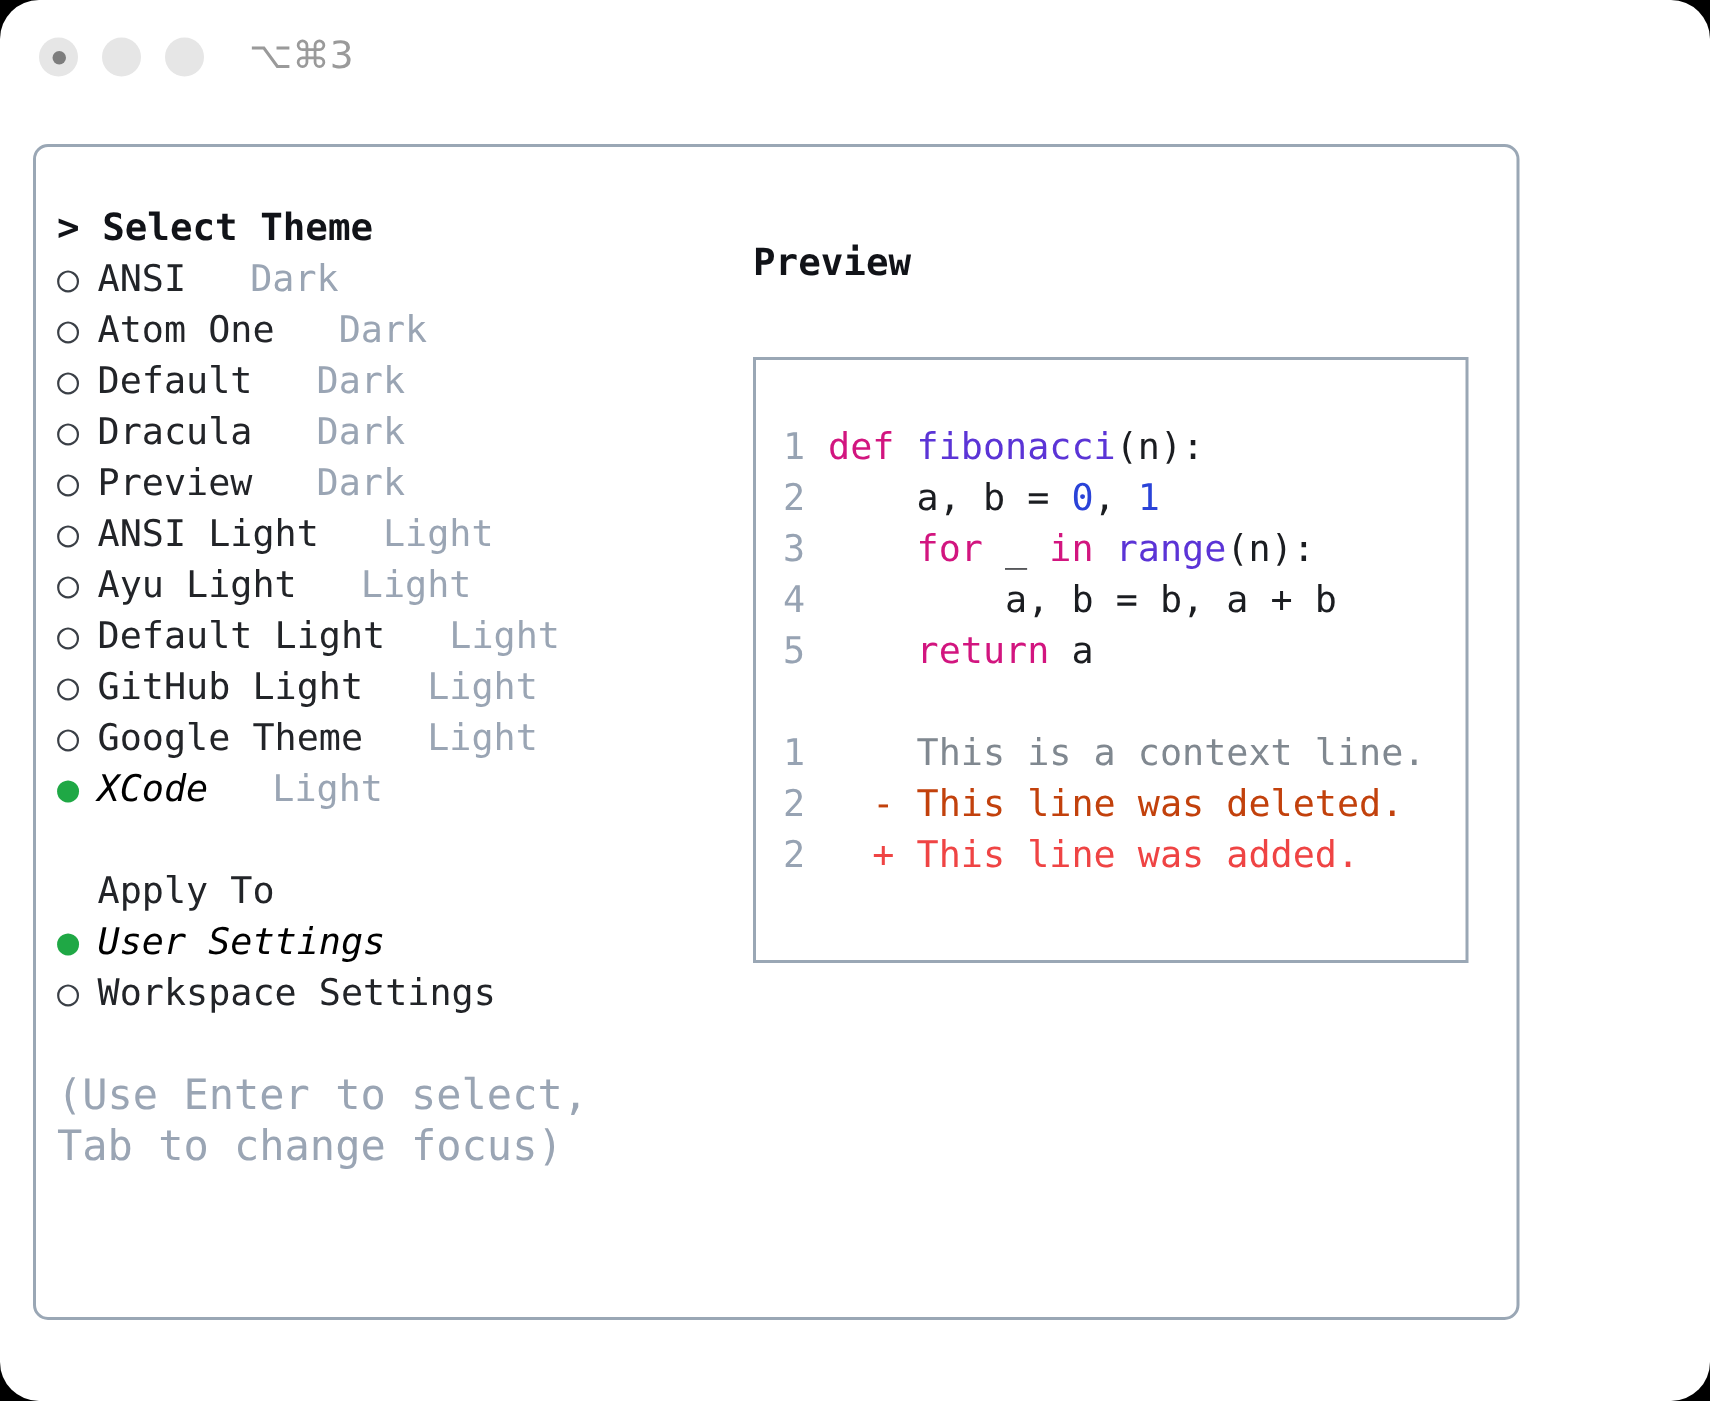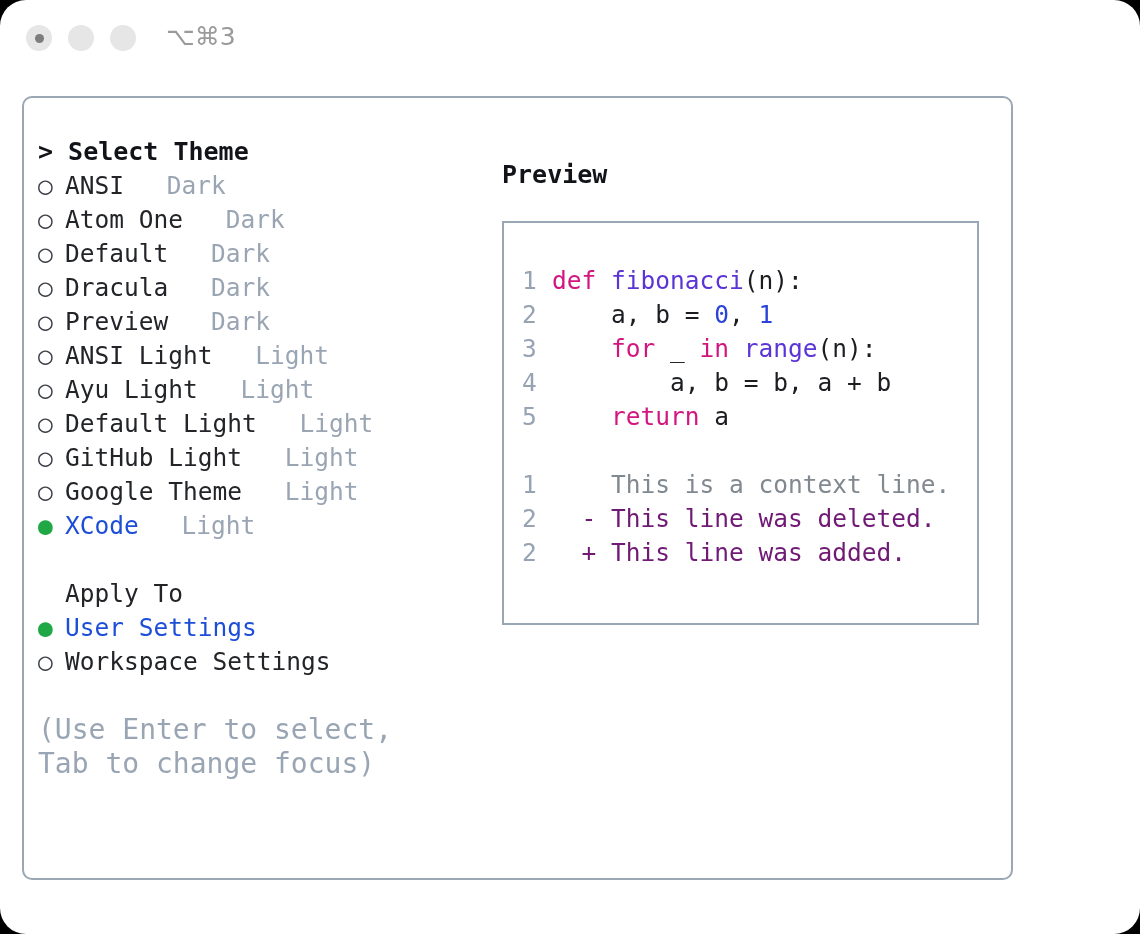--- a/index.html
+++ b/index.html
@@ -98,21 +98,21 @@
     font-weight: bold;
     color: #111318;
     font-size: 25px;
   }
   .marker {
     display: inline-block;
     width: 27px;
   }
   .marker.sel { color: #1fa845; }
   .marker.unsel { color: #3a3f46; }
-  .name.sel { color: #1d4ed8; }
+  .name.sel { color: #000000; font-style: italic; }
   .variant { color: #9aa5b4; margin-left: 28px; }
 
   .section-label {
     font-size: 24.5px;
     line-height: 34px;
     white-space: pre;
     color: #222428;
   }
   .spacer-lg { height: 34px; }
 
@@ -133,21 +133,21 @@
     width: 500px;
   }
   #preview-title {
     font-size: 25px;
     font-weight: bold;
     color: #111318;
     line-height: 34px;
     white-space: pre;
   }
   #preview-box {
-    margin-top: 29px;
+    margin-top: 46px;
     width: 477px;
     height: 404px;
     border: 2px solid #9aa7b5;
     box-sizing: border-box;
     background: #ffffff;
     position: relative;
   }
   #code {
     position: absolute;
     left: 18px;
@@ -162,22 +162,22 @@
   .ln {
     display: inline-block;
     width: 30px;
     color: #97a3b3;
   }
   .kw  { color: #d2157f; }
   .fn  { color: #5b34d6; }
   .num { color: #2a43d8; }
   .pl  { color: #1b1d21; }
   .ctx { color: #808890; }
-  .del { color: #701a75; }
-  .add { color: #701a75; }
+  .del { color: #c2410c; }
+  .add { color: #ef4444; }
   .blank { height: 34px; }
 </style>
 </head>
 <body>
 
 <div id="page">
 
   <div id="titlebar">
     <div class="dots">
       <div class="dot">

